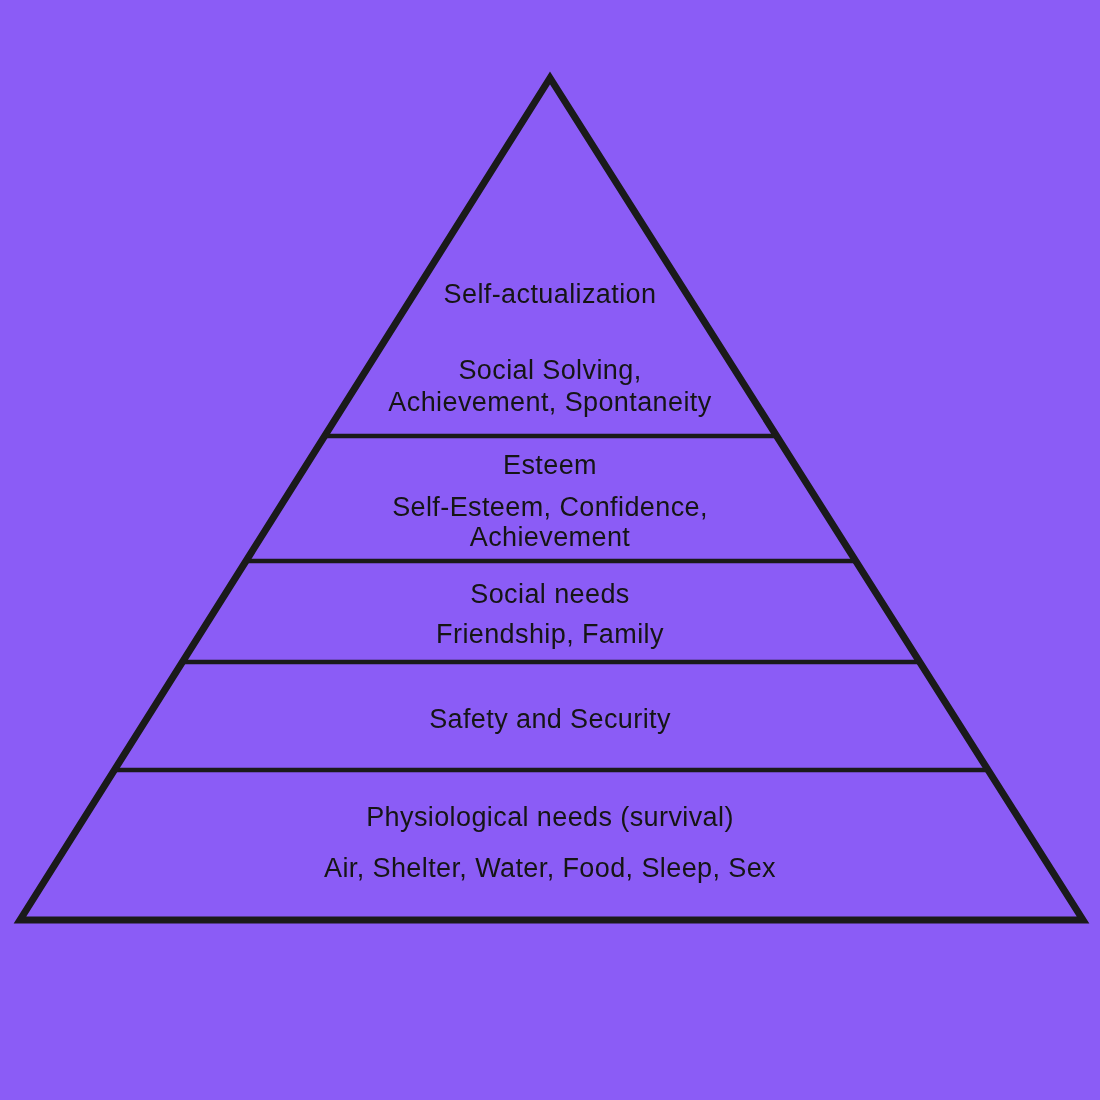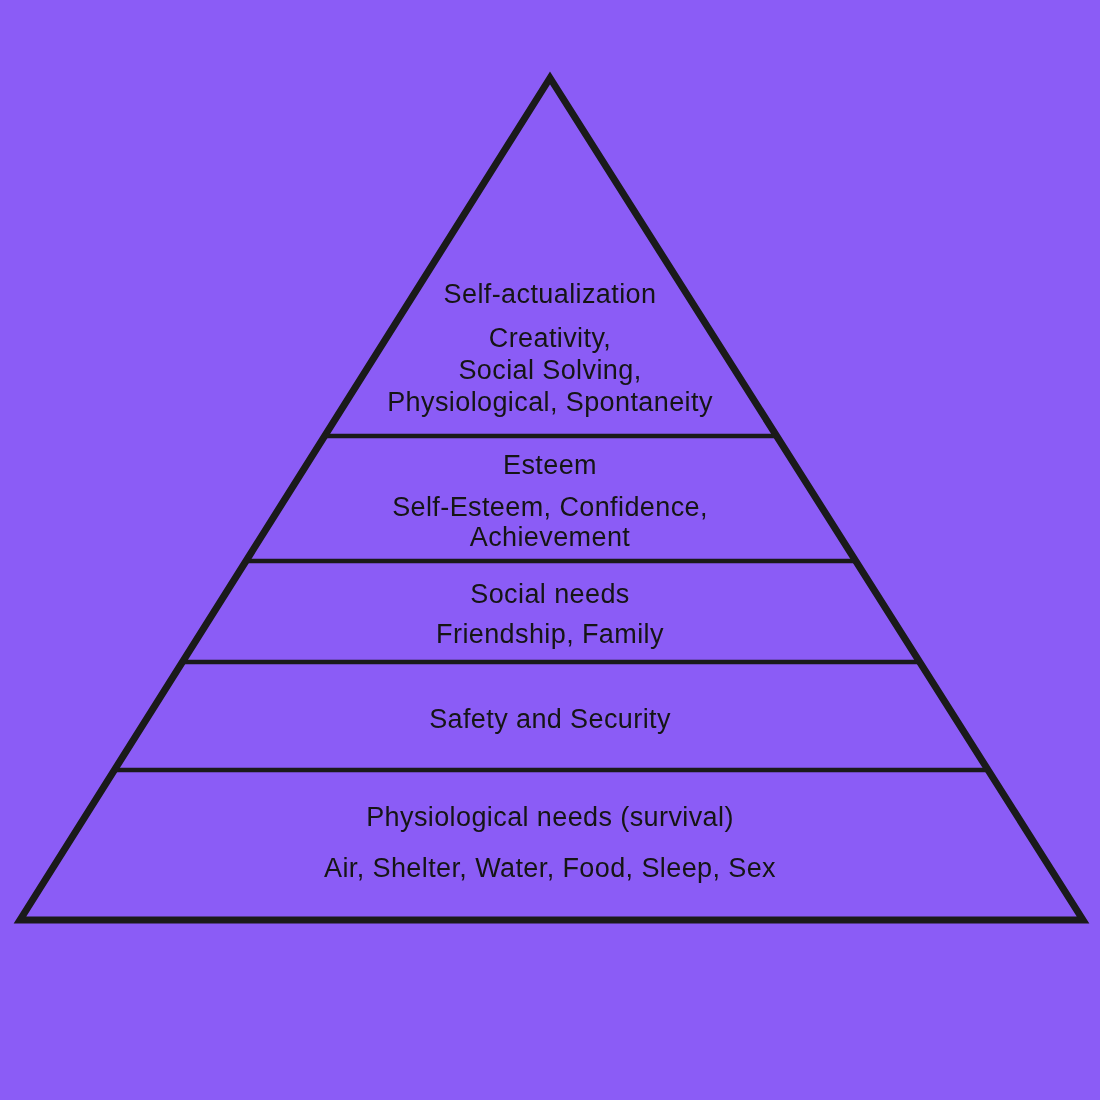--- a/index.html
+++ b/index.html
@@ -55,23 +55,22 @@
 
     <path d="M 550 78 L 20 920 L 1083 920 Z" fill="none" stroke="#1a1a1a" stroke-width="7" stroke-linejoin="miter" stroke-linecap="round"></path>
 
     <line x1="324" y1="436" x2="776" y2="436" stroke="#1a1a1a" stroke-width="4.5"></line>
     <line x1="246" y1="561" x2="855" y2="561" stroke="#1a1a1a" stroke-width="4.5"></line>
     <line x1="182" y1="662" x2="918" y2="662" stroke="#1a1a1a" stroke-width="4.5"></line>
     <line x1="114" y1="770" x2="986" y2="770" stroke="#1a1a1a" stroke-width="4.5"></line>
   </svg>
 
   <div class="label t-sa">Self-actualization</div>
-  <div class="label d-sa1">Creativity,</div>
   <div class="label d-sa2">Social Solving,</div>
-  <div class="label d-sa3">Physiological, Spontaneity</div>
+  <div class="label d-sa3">Achievement, Spontaneity</div>
 
   <div class="label t-es">Esteem</div>
   <div class="label d-es1">Self-Esteem, Confidence,</div>
   <div class="label d-es2">Achievement</div>
 
   <div class="label t-so">Social needs</div>
   <div class="label d-so1">Friendship, Family</div>
 
   <div class="label t-sf">Safety and Security</div>
 

